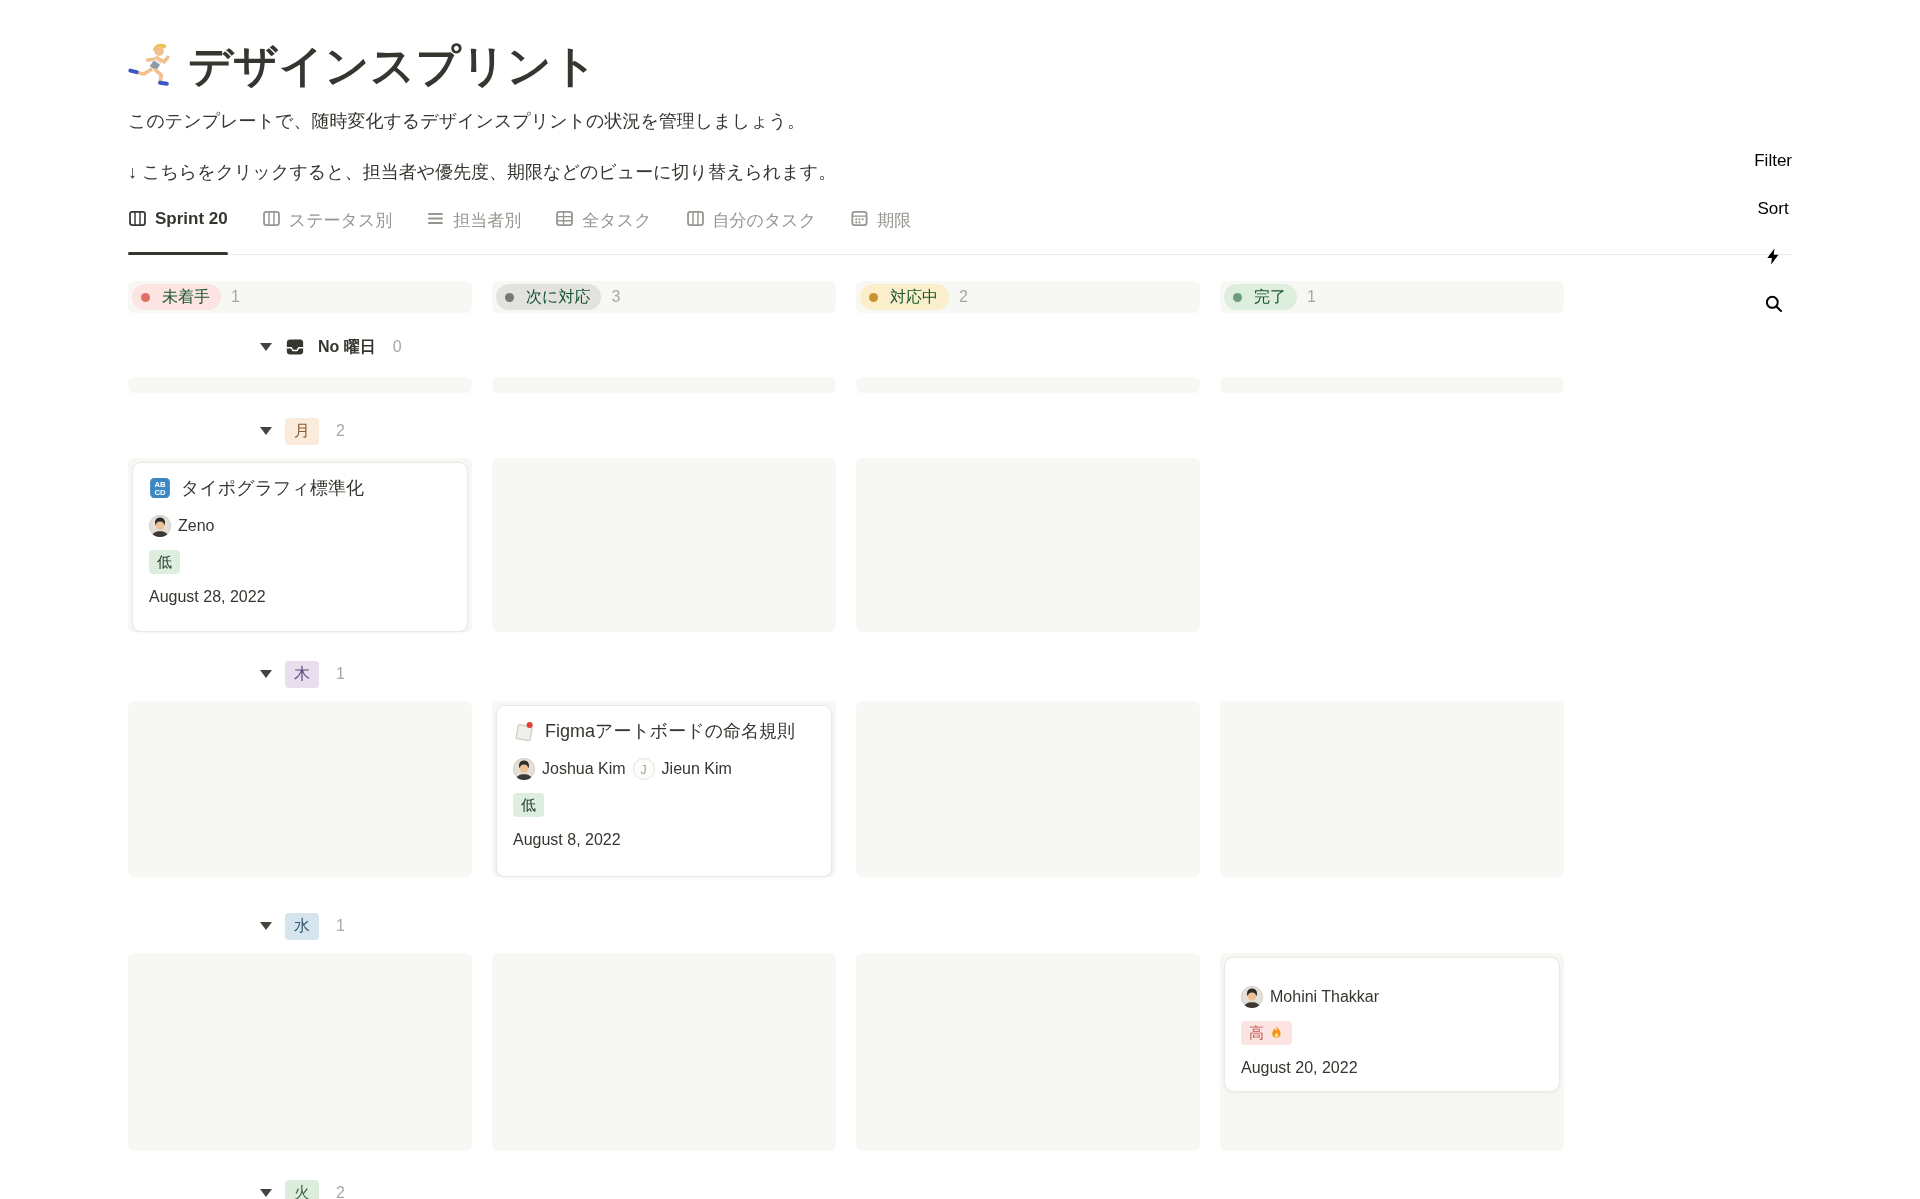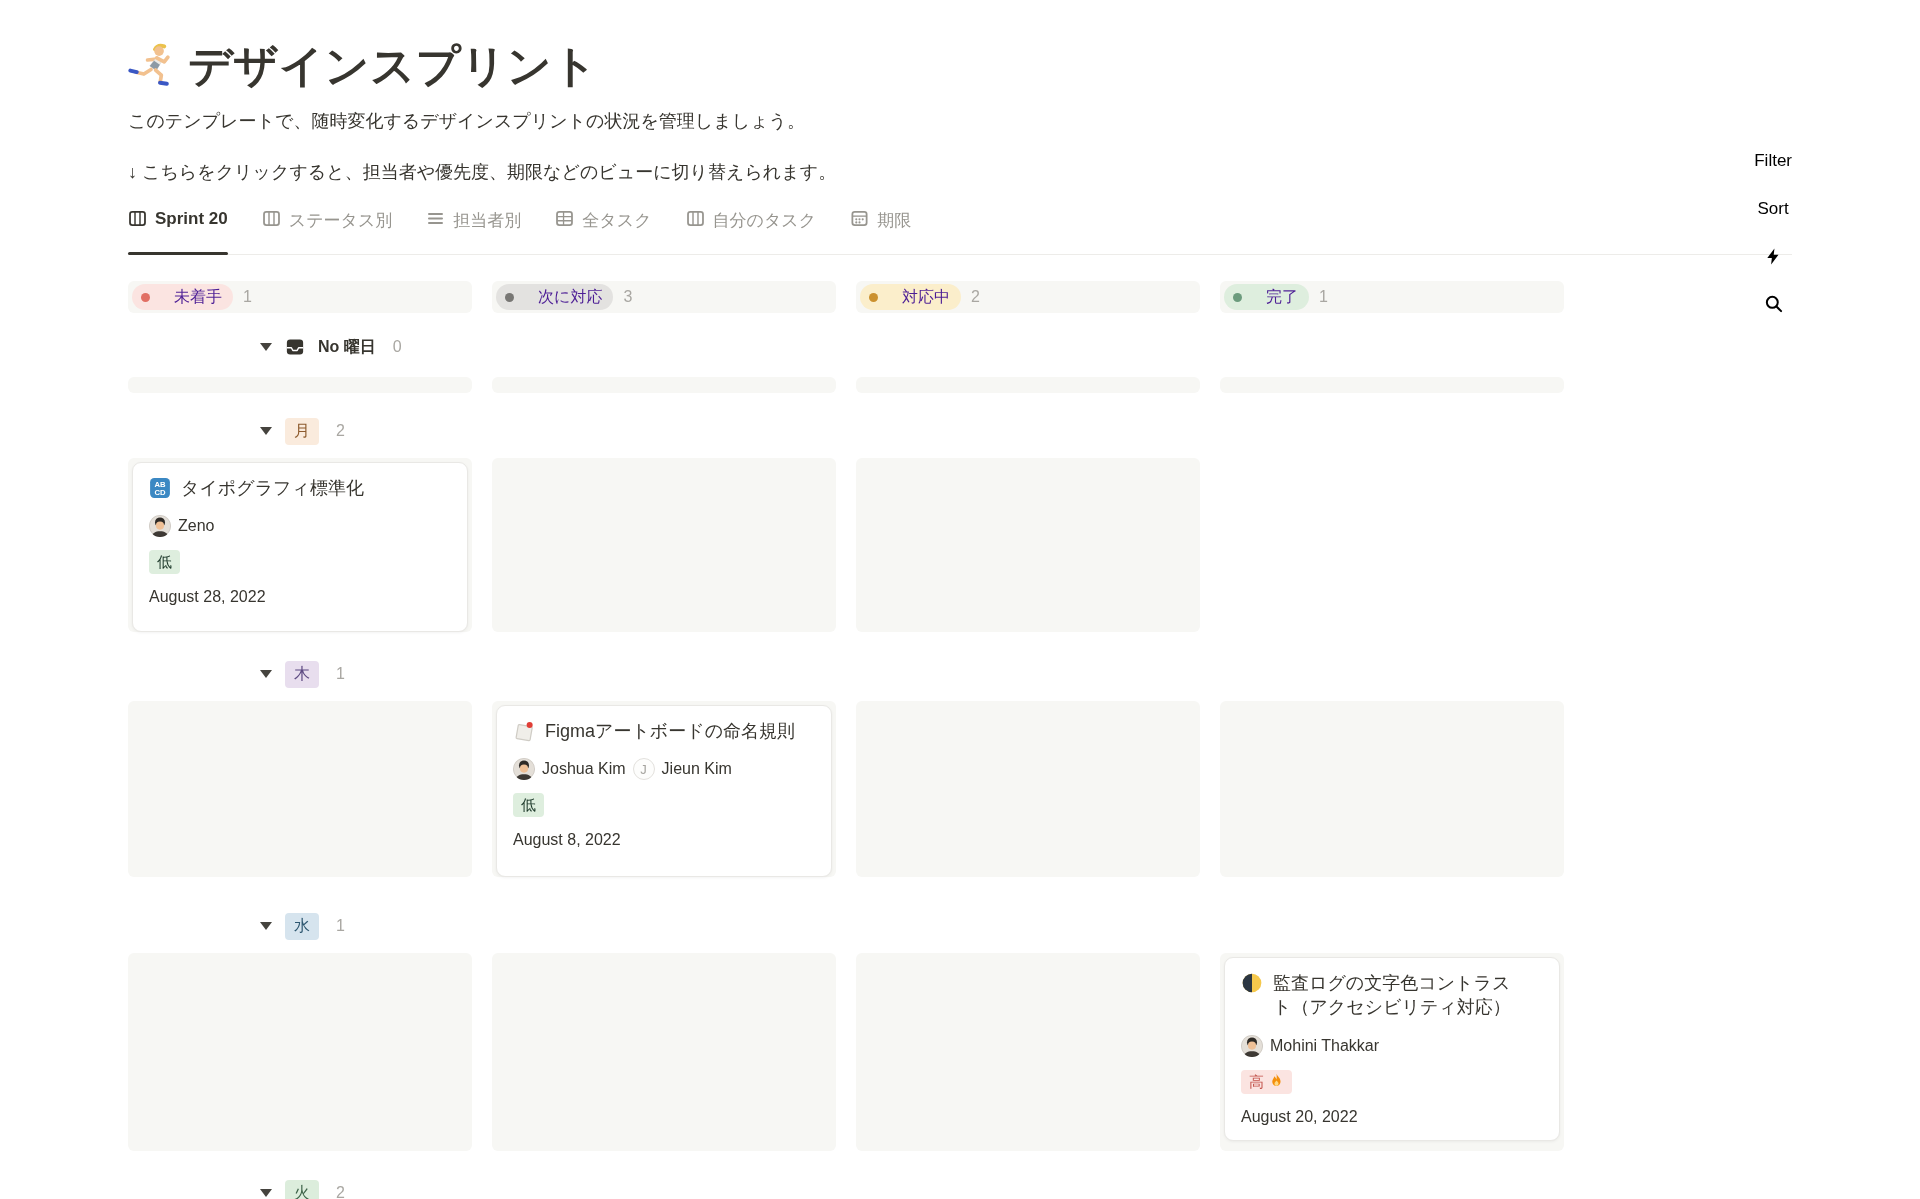--- a/index.html
+++ b/index.html
@@ -35,22 +35,22 @@
   .strip { background:#F7F7F4; border-radius:6px; }
   .status-row { margin-top:26px; }
   .status-row .strip { height:32px; display:flex; align-items:center; gap:10px; padding-left:4px; }
   .empty-row { margin-top:16px; }
   .empty-row .strip { height:16px; }
   .body-row { margin-top:13px; }
   .row-mon .strip { height:174px; }
   .row-thu .strip { height:176px; }
   .row-wed .strip { height:198px; }
 
-  .spill { display:inline-flex; align-items:center; gap:24px; height:26px;
-    padding:0 11px 0 9px; border-radius:13px; font-size:16px; color:#4c1d95; cursor:pointer; }
+  .spill { display:inline-flex; align-items:center; gap:12px; height:26px;
+    padding:0 11px 0 9px; border-radius:13px; font-size:16px; color:#14532d; cursor:pointer; }
   .spill-red { background:#FBE4E1; }
   .spill-gray { background:#E3E2E0; }
   .spill-yellow { background:#FBEECB; }
   .spill-green { background:#DEEEDE; }
   .dot { width:9px; height:9px; border-radius:50%; flex:0 0 auto; }
   .dot-red { background:#E16F64; }
   .dot-gray { background:#787774; }
   .dot-yellow { background:#CB912F; }
   .dot-green { background:#6C9B7D; }
   .count { font-size:16px; color:#A9A7A2; }
@@ -332,29 +332,20 @@
         <span class="tri"></span>
         <span class="gpill gpill-wed">水</span>
         <span class="count">1</span>
       </div>
       <div class="row body-row row-wed">
         <div class="strip"></div>
         <div class="strip"></div>
         <div class="strip"></div>
         <div class="strip">
           <article class="card autoh">
-            <div class="card-title">
-              <span class="cicon">
-                <svg width="22" height="22" viewBox="0 0 16 16">
-                    <circle cx="8" cy="8" r="6.8" fill="#F5C84C"></circle>
-                    <path d="M8 1.2 a6.8 6.8 0 0 0 0 13.6 z" fill="#2B3642"></path>
-                  </svg>
-              </span>
-              <span class="ct ct-narrow">監査ログの文字色コントラスト（アクセシビリティ対応）</span>
-            </div>
             <div class="crow">
               <span class="avatar">
                   <svg width="22" height="22" viewBox="0 0 22 22">
                     <use href="#sym-avatar"></use>
                   </svg>
                 </span>
               <span>Mohini Thakkar</span>
             </div>
             <div class="prow">
               <span class="prio prio-high">

